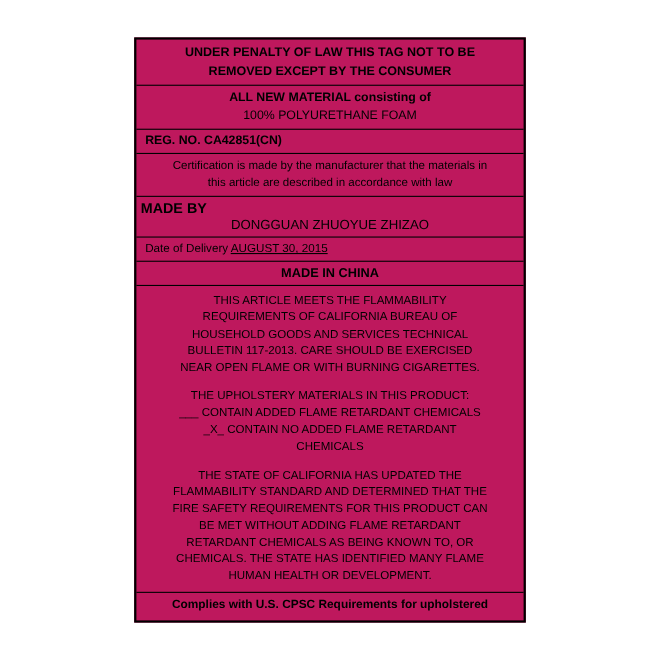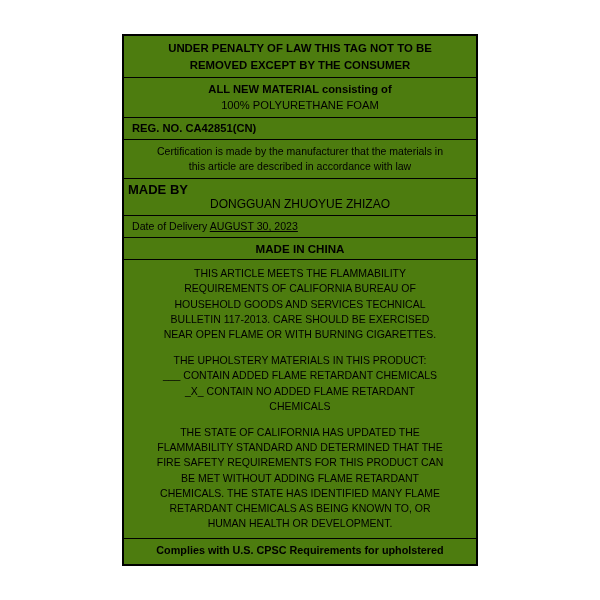--- a/index.html
+++ b/index.html
@@ -14,21 +14,21 @@
     width: 600px;
     height: 600px;
     display: flex;
     align-items: center;
     justify-content: center;
     background: #ffffff;
   }
   .law-tag {
     width: 356px;
     border: 2.5px solid #000;
-    background: #4d7c0f;
+    background: #be185d;
     box-sizing: border-box;
   }
   .sec {
     border-bottom: 1.5px solid #000;
     box-sizing: border-box;
   }
   .sec:last-child {
     border-bottom: none;
   }
   .line {
@@ -96,21 +96,21 @@
       <div class="line">Certification is made by the manufacturer that the materials in</div>
       <div class="line">this article are described in accordance with law</div>
     </div>
 
     <div class="sec s-madeby">
       <div class="title">MADE BY</div>
       <div class="name">DONGGUAN ZHUOYUE ZHIZAO</div>
     </div>
 
     <div class="sec s-delivery">
-      <div class="line"><span>Date of Delivery </span><span class="u">AUGUST 30, 2023</span></div>
+      <div class="line"><span>Date of Delivery </span><span class="u">AUGUST 30, 2015</span></div>
     </div>
 
     <div class="sec s-origin">
       <div class="line">MADE IN CHINA</div>
     </div>
 
     <div class="sec s-body">
       <div>
         <div class="line">THIS ARTICLE MEETS THE FLAMMABILITY</div>
         <div class="line">REQUIREMENTS OF CALIFORNIA BUREAU OF</div>
@@ -124,22 +124,22 @@
         <div class="line">___ CONTAIN ADDED FLAME RETARDANT CHEMICALS</div>
         <div class="line">_X_ CONTAIN NO ADDED FLAME RETARDANT</div>
         <div class="line">CHEMICALS</div>
       </div>
       <div class="gap"></div>
       <div>
         <div class="line">THE STATE OF CALIFORNIA HAS UPDATED THE</div>
         <div class="line">FLAMMABILITY STANDARD AND DETERMINED THAT THE</div>
         <div class="line">FIRE SAFETY REQUIREMENTS FOR THIS PRODUCT CAN</div>
         <div class="line">BE MET WITHOUT ADDING FLAME RETARDANT</div>
+        <div class="line">RETARDANT CHEMICALS AS BEING KNOWN TO, OR</div>
         <div class="line">CHEMICALS. THE STATE HAS IDENTIFIED MANY FLAME</div>
-        <div class="line">RETARDANT CHEMICALS AS BEING KNOWN TO, OR</div>
         <div class="line">HUMAN HEALTH OR DEVELOPMENT.</div>
       </div>
     </div>
 
     <div class="sec s-cpsc">
       <div class="line">Complies with U.S. CPSC Requirements for upholstered</div>
     </div>
 
   </div>
 </div>

